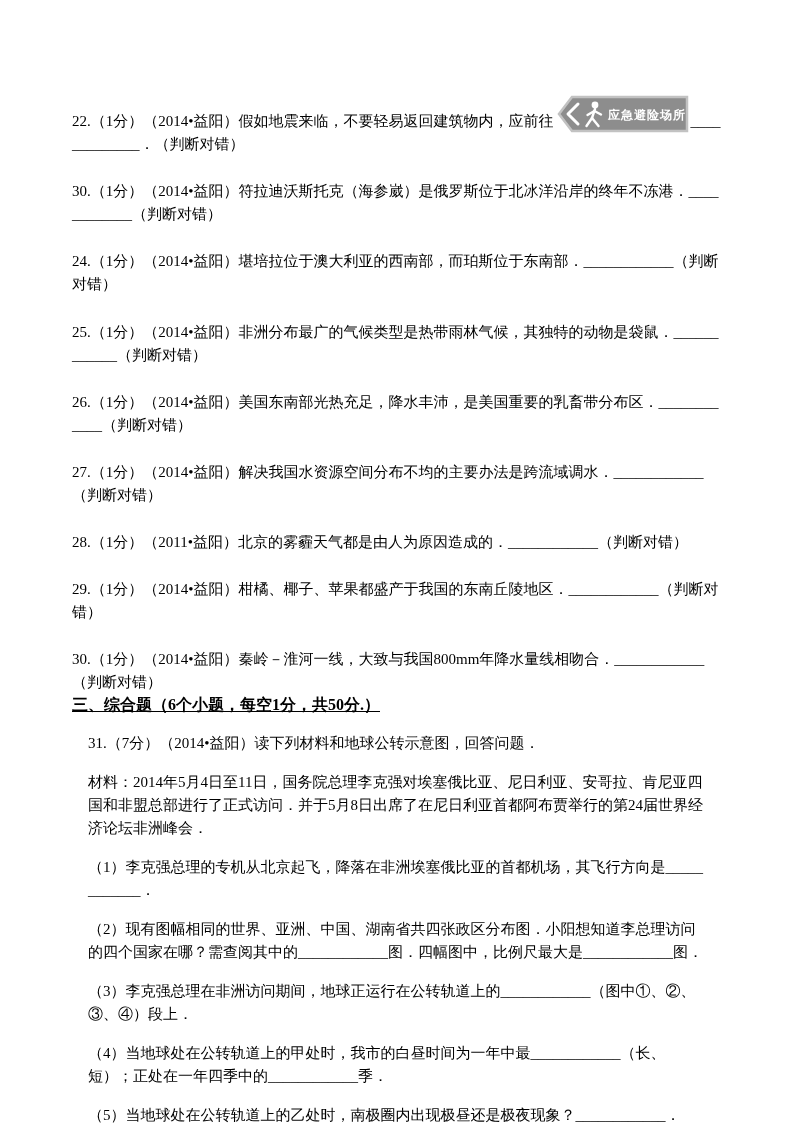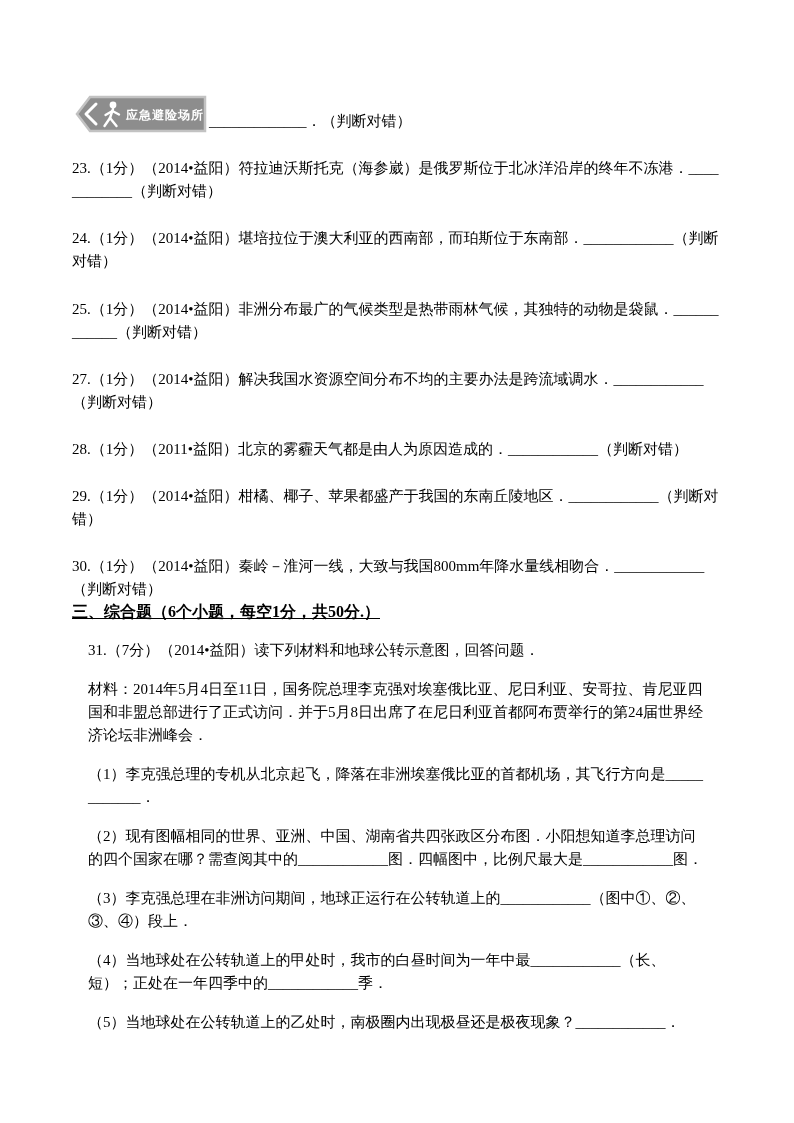--- a/index.html
+++ b/index.html
@@ -39,37 +39,38 @@
     font-family: "Liberation Sans", "DejaVu Sans", sans-serif;
     font-weight: bold;
     letter-spacing: 1px;
   }
 </style>
 </head>
 <body>
 
 <div class="page">
 
-  <p class="q"><span class="sign"><svg width="132" height="38" viewBox="0 0 132 38" xmlns="http://www.w3.org/2000/svg">
+  <p class="q"><span>22.（1分）（2014•益阳）假如地震来临，不要轻易返回建筑物内，应前往</span><span class="sign"><svg width="132" height="38" viewBox="0 0 132 38" xmlns="http://www.w3.org/2000/svg">
         <polygon points="15,2 130,2 130,36 15,36 2,19" fill="#8d8d8d" stroke="#c2c2c2" stroke-width="2.5"></polygon>
         <path d="M21,9 L11,19 L21,29" fill="none" stroke="#ffffff" stroke-width="3" stroke-linecap="round" stroke-linejoin="round"></path>
         <g stroke="#ffffff" stroke-width="2.4" stroke-linecap="round" fill="none">
           <circle cx="38" cy="10" r="3.4" fill="#ffffff" stroke="none"></circle>
           <path d="M38,14 L35,23"></path>
           <path d="M37.4,16 L44,19.5"></path>
           <path d="M37.4,16 L30.5,20"></path>
           <path d="M35,23 L41.5,31"></path>
           <path d="M35,23 L29.5,31"></path>
         </g>
         <text class="sign-label-text" x="90" y="24" text-anchor="middle" fill="#ffffff" font-size="12">应急避险场所</text>
       </svg></span><span>_____________．（判断对错）</span></p>
 
-  <p class="q">23.（1分）（2014•益阳）符拉迪沃斯托克（海参崴）是俄罗斯位于北冰洋沿岸的终年不冻港．____________（判断对错）</p>
+  <p class="q">30.（1分）（2014•益阳）符拉迪沃斯托克（海参崴）是俄罗斯位于北冰洋沿岸的终年不冻港．____________（判断对错）</p>
   <p class="q q-gap-lg">24.（1分）（2014•益阳）堪培拉位于澳大利亚的西南部，而珀斯位于东南部．____________（判断对错）</p>
   <p class="q">25.（1分）（2014•益阳）非洲分布最广的气候类型是热带雨林气候，其独特的动物是袋鼠．____________（判断对错）</p>
+  <p class="q">26.（1分）（2014•益阳）美国东南部光热充足，降水丰沛，是美国重要的乳畜带分布区．____________（判断对错）</p>
   <p class="q">27.（1分）（2014•益阳）解决我国水资源空间分布不均的主要办法是跨流域调水．____________（判断对错）</p>
   <p class="q">28.（1分）（2011•益阳）北京的雾霾天气都是由人为原因造成的．____________（判断对错）</p>
   <p class="q">29.（1分）（2014•益阳）柑橘、椰子、苹果都盛产于我国的东南丘陵地区．____________（判断对错）</p>
   <p class="q q-gap-sm">30.（1分）（2014•益阳）秦岭－淮河一线，大致与我国800mm年降水量线相吻合．____________（判断对错）</p>
 
   <h3 class="sec-heading">三、综合题（6个小题，每空1分，共50分.）</h3>
 
   <div class="comp-block">
     <p>31.（7分）（2014•益阳）读下列材料和地球公转示意图，回答问题．</p>
     <p>材料：2014年5月4日至11日，国务院总理李克强对埃塞俄比亚、尼日利亚、安哥拉、肯尼亚四国和非盟总部进行了正式访问．并于5月8日出席了在尼日利亚首都阿布贾举行的第24届世界经济论坛非洲峰会．</p>

